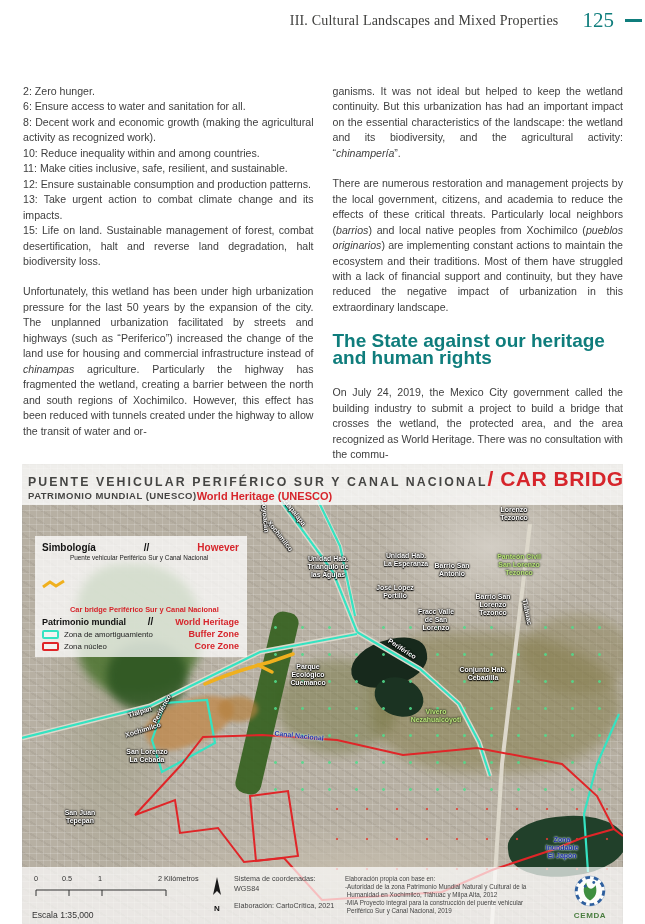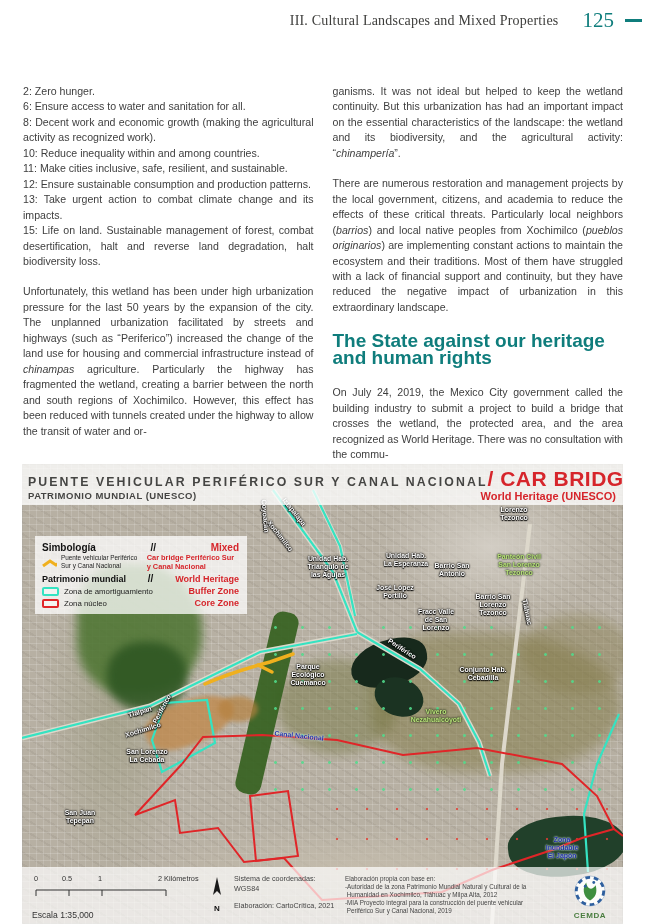--- a/index.html
+++ b/index.html
@@ -47,31 +47,31 @@
   .map-labels{position:absolute;inset:0;z-index:4;}
   .map-label{position:absolute;font-size:6.9px;line-height:7.8px;font-weight:700;text-align:center;white-space:nowrap;}
   .c-w{color:#fff;text-shadow:0 0 2px #000,0 0 2px #000,0 1px 1px #000;}
   .c-g{color:var(--label-green);text-shadow:0 0 2px #1a2a10,0 0 2px #1a2a10;}
   .c-b{color:var(--label-blue);text-shadow:0 0 2px #d8f0e8,0 0 2px #d8f0e8;}
 
   .map-titlebar{position:absolute;top:0;left:0;right:0;z-index:5;background:rgba(255,255,255,.78);padding:3px 7px 3px 6px;}
   .mt-row1{display:flex;justify-content:space-between;align-items:baseline;}
   .mt-es{font-size:12.3px;font-weight:700;letter-spacing:2.1px;color:#454543;white-space:nowrap;}
   .mt-en{font-size:21px;font-weight:700;color:var(--map-red);letter-spacing:.5px;white-space:nowrap;}
-  .mt-row2{display:flex;justify-content:space-between;margin-top:-1px;}
+  .mt-row2{display:flex;margin-top:-1px;}
   .mt2-es{font-size:9.5px;font-weight:700;letter-spacing:.5px;color:#454543;}
   .mt2-en{font-size:11px;font-weight:700;color:var(--map-red);}
 
   .map-legend{position:absolute;top:72px;left:13px;width:212px;z-index:5;background:rgba(255,255,255,.75);padding:4px 8px 6px 7px;}
   .lg-row{display:flex;justify-content:space-between;align-items:center;margin-top:2px;}
   .lg-title-es{font-size:10px;font-weight:700;color:#111;}
   .lg-sep{font-size:10px;font-weight:700;color:#111;}
   .lg-title-en{font-size:10px;font-weight:700;color:var(--map-red);}
   .lg-bridge{display:flex;align-items:center;gap:4px;margin-top:1px;}
-  .lg-bridge-txt{display:flex;flex-direction:row;}
+  .lg-bridge-txt{display:flex;flex-direction:column;gap:44px;}
   .lg-es-sm{font-size:6.4px;color:#222;line-height:7.5px;}
   .lg-en-sm{font-size:7.4px;font-weight:700;color:var(--map-red);line-height:8.5px;}
   .lg-es{font-size:9px;font-weight:700;color:#111;}
   .lg-en{font-size:9px;font-weight:700;color:var(--map-red);}
   .lg-item-es{font-size:7.8px;color:#222;}
   .lg-left{display:flex;align-items:center;gap:5px;}
   .swatch{width:17px;height:9px;border-radius:2px;background:rgba(255,255,255,.4);}
   .swatch-buffer{border:2px solid var(--buffer);}
   .swatch-core{border:2px solid var(--core);}
 
@@ -257,21 +257,21 @@
       <div class="mt-row2">
         <span class="mt2-es">PATRIMONIO MUNDIAL (UNESCO)</span>
         <span class="mt2-en">World Heritage (UNESCO)</span>
       </div>
     </div>
 
     <div class="map-legend">
       <div class="lg-row">
         <span class="lg-title-es">Simbología</span>
         <span class="lg-sep">//</span>
-        <span class="lg-title-en">Mixed</span>
+        <span class="lg-title-en">However</span>
       </div>
       <div class="lg-bridge">
         <svg width="24" height="10">
             <path d="M1,8 L8,3 L14,7 L22,2" stroke="#f0b01e" stroke-width="3" fill="none"></path>
           </svg>
         <span class="lg-bridge-txt">
           <span class="lg-es-sm">Puente vehicular Periférico Sur y Canal Nacional</span>
           <span class="lg-en-sm">Car bridge Periférico Sur y Canal Nacional</span>
         </span>
       </div>

